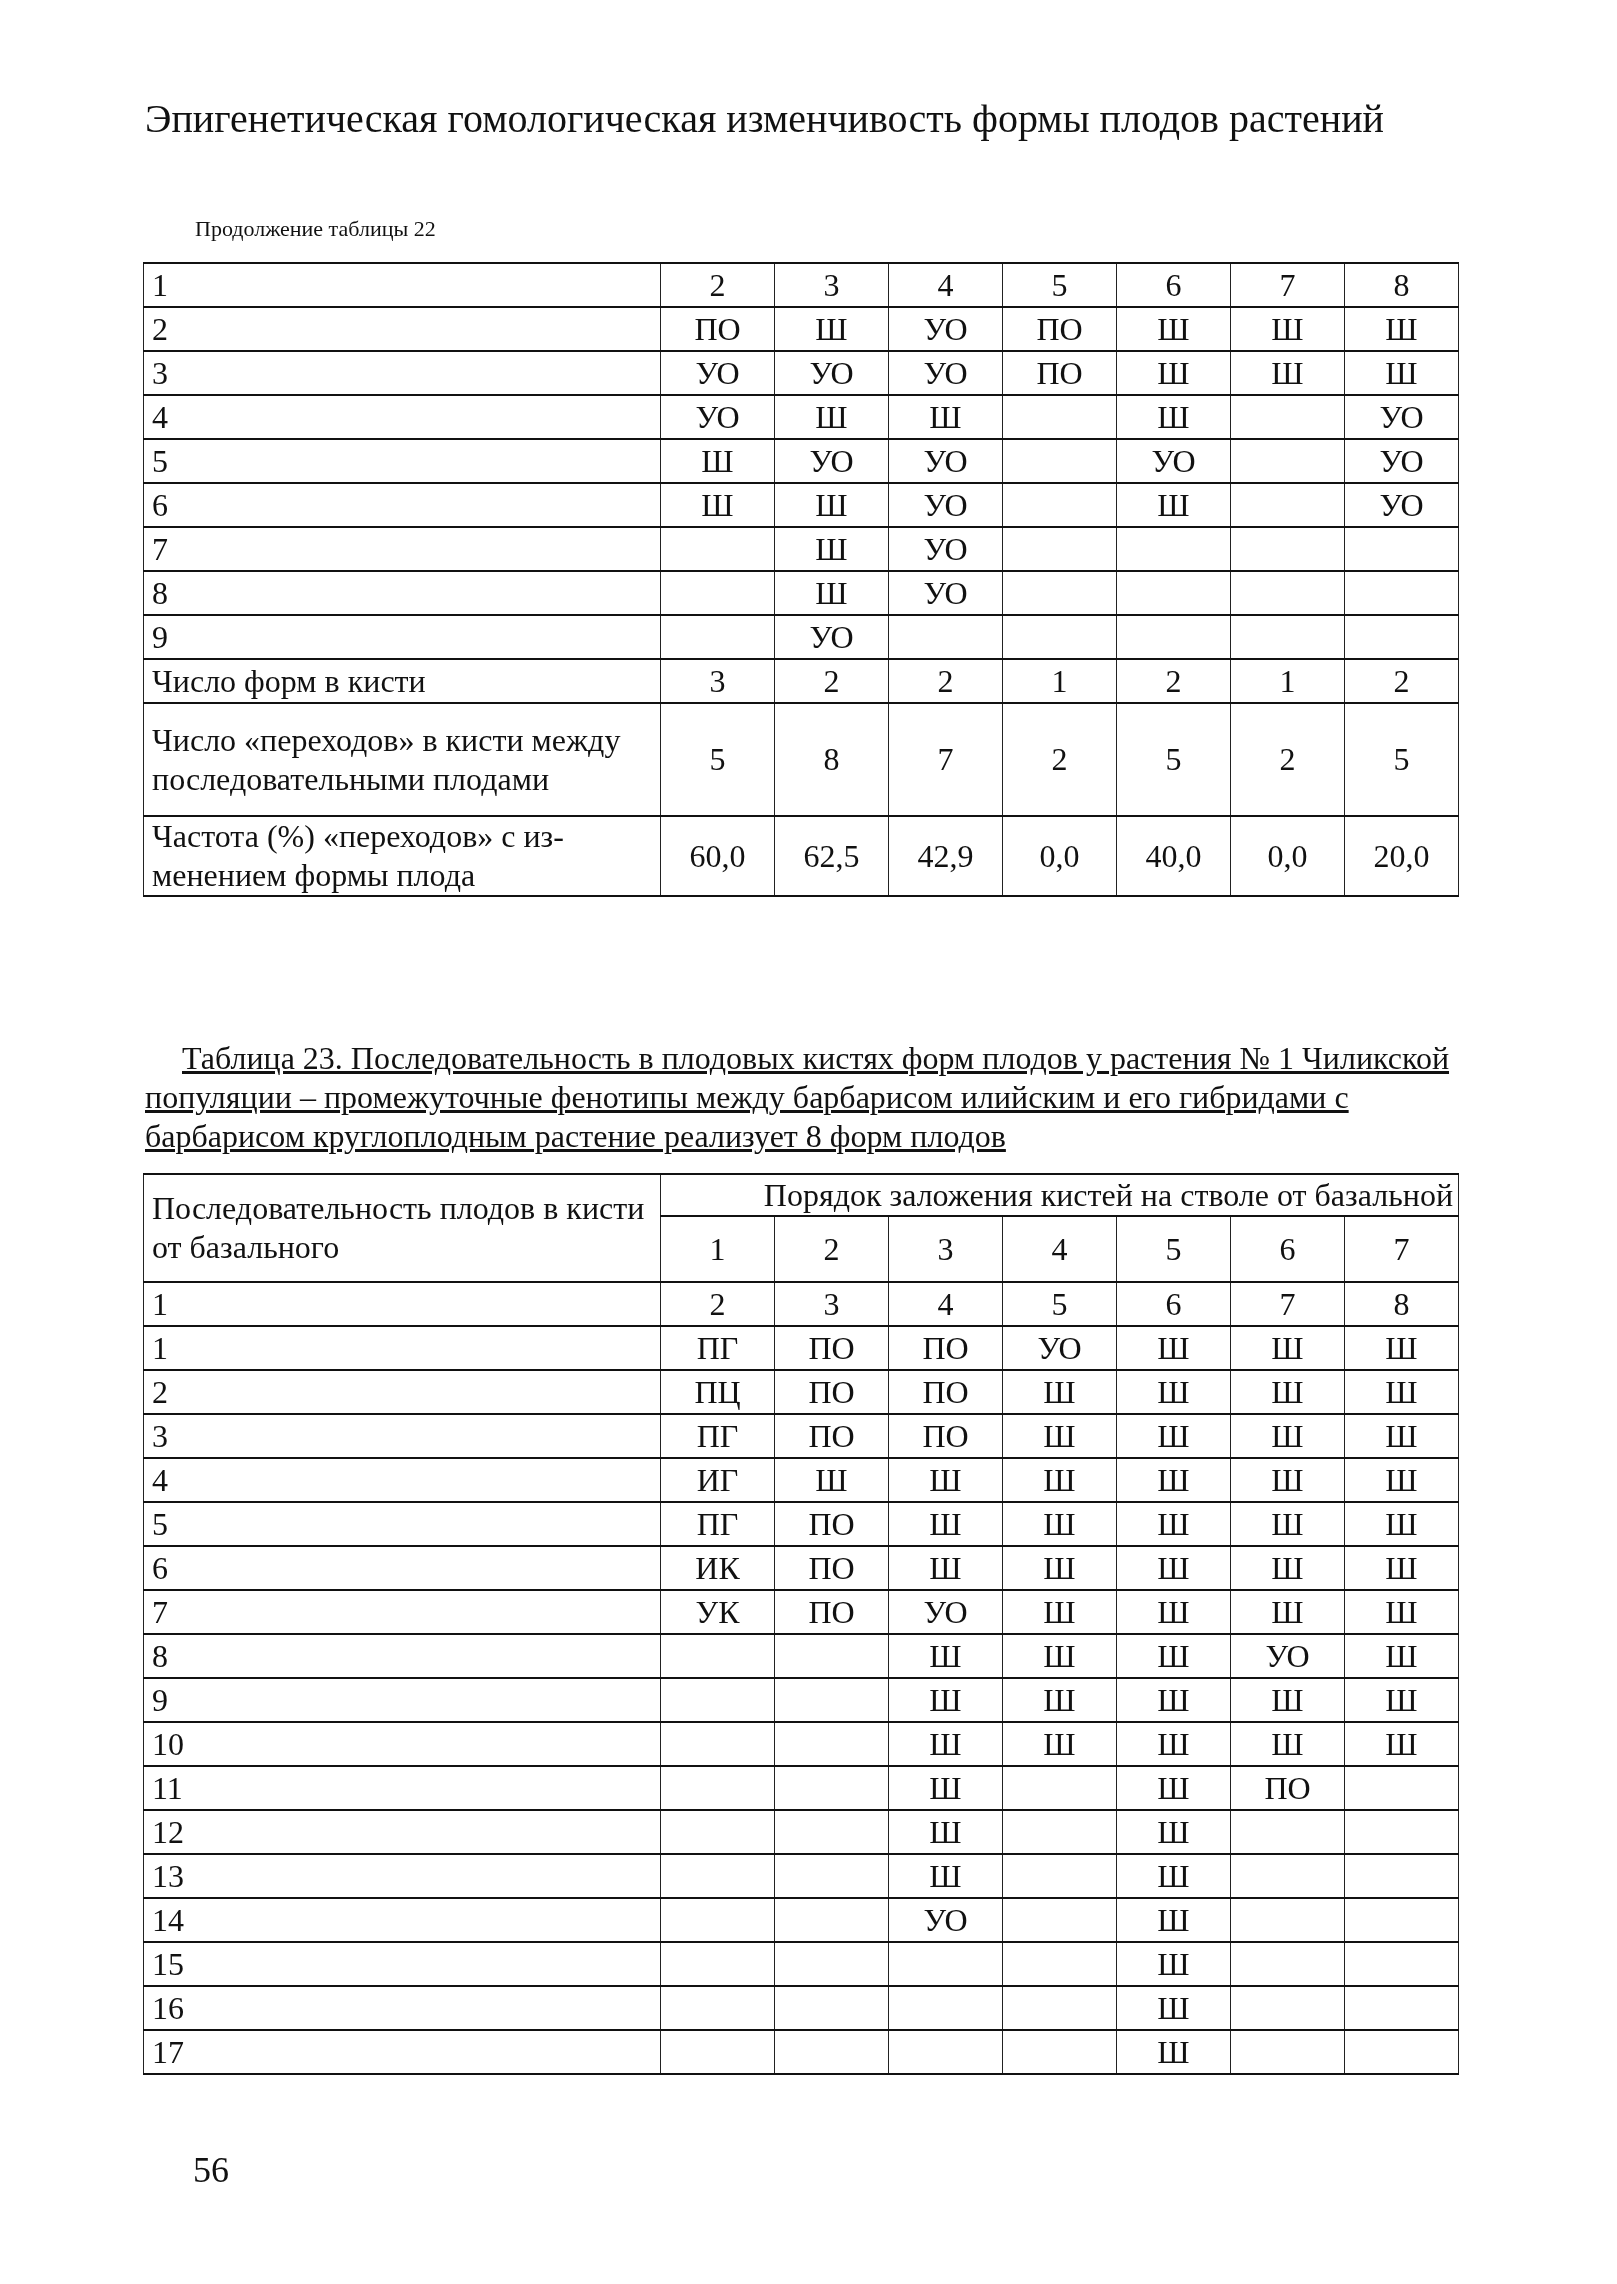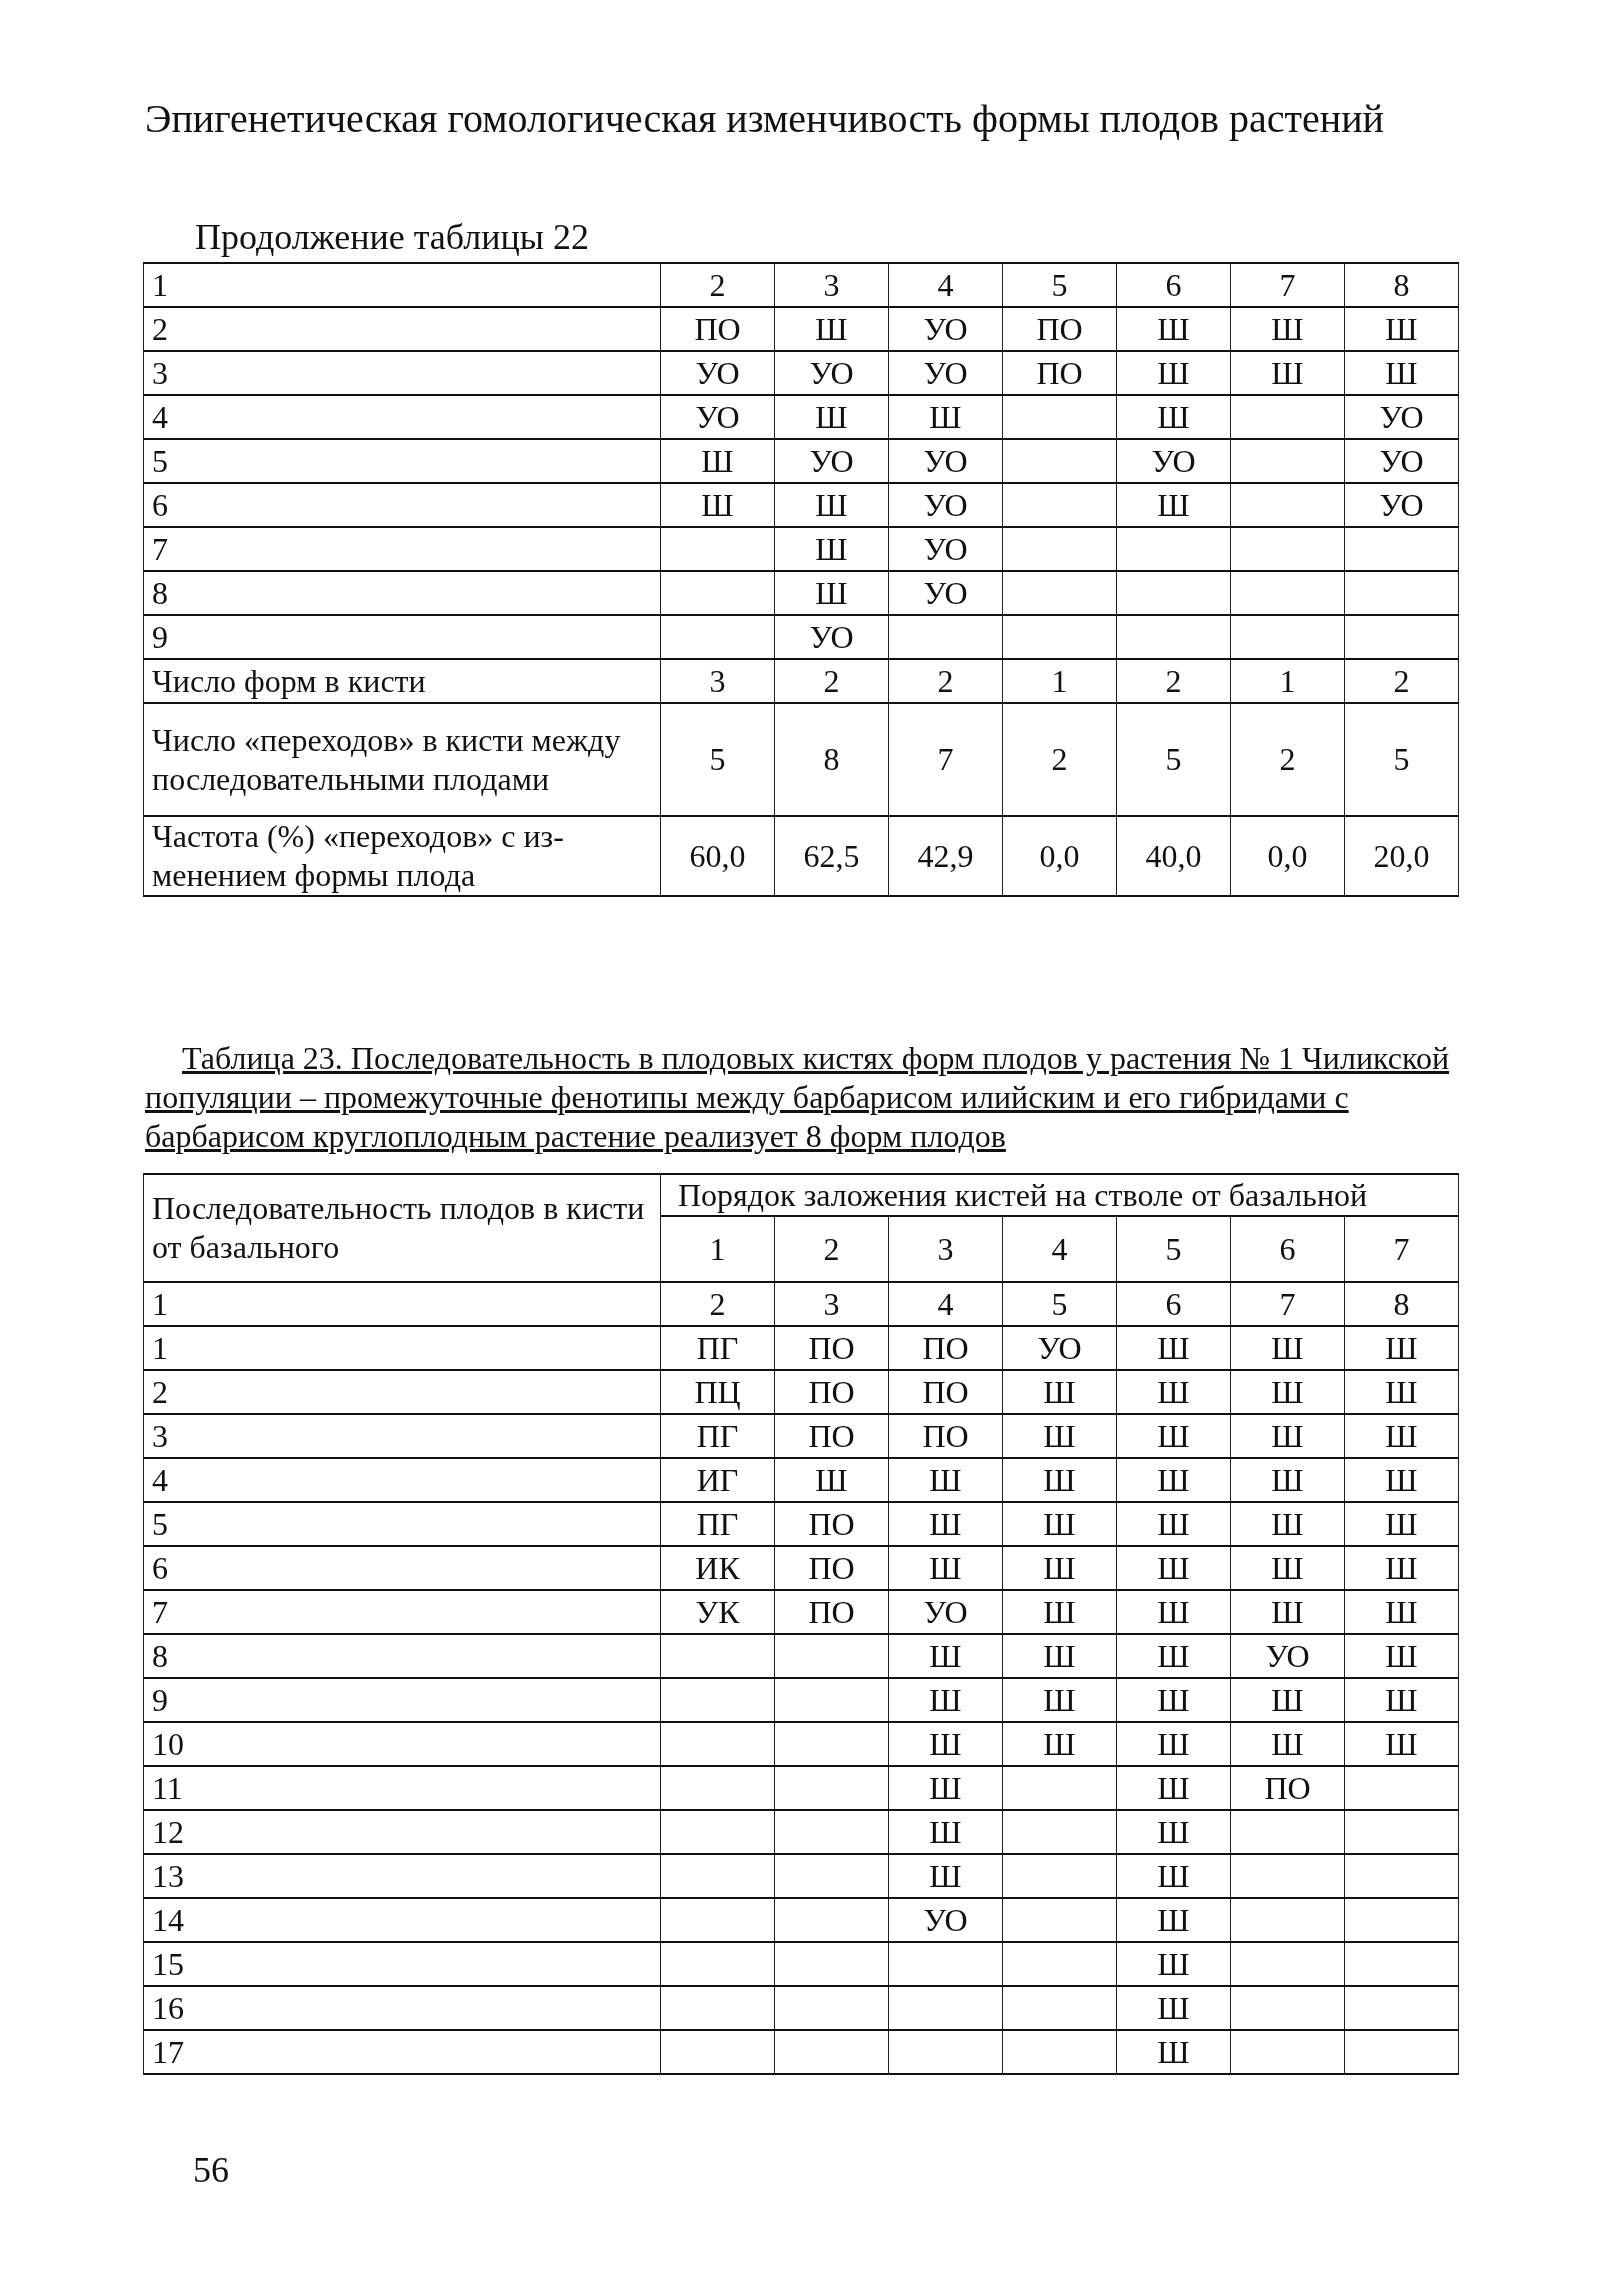--- a/index.html
+++ b/index.html
@@ -5,21 +5,21 @@
   html, body { margin: 0; padding: 0; background: #ffffff; }
   body {
     width: 1618px; height: 2284px; position: relative; overflow: hidden;
     font-family: "Liberation Serif", "DejaVu Serif", serif; color: #111;
   }
   .running-header {
     position: absolute; left: 145px; top: 95px;
     font-size: 40px; letter-spacing: 0px;
   }
   .caption-cont {
-    position: absolute; left: 195px; top: 216px; font-size: 36px;
+    position: absolute; left: 195px; top: 216px; font-size: 22px;
   }
   .caption23 {
     position: absolute; left: 145px; top: 1039px; width: 1321px;
     font-size: 32px; line-height: 39px; text-indent: 37px; text-decoration: underline;
   }
   .page-number {
     position: absolute; left: 193px; top: 2149px; font-size: 36px;
   }
   table {
     position: absolute; left: 143px; border-collapse: collapse;
@@ -33,21 +33,21 @@
     padding: 0 8px; text-align: center; vertical-align: middle;
     height: 42px; line-height: 37px; white-space: nowrap;
   }
   td.label { text-align: left; white-space: normal; line-height: 39px; }
   #t22 { top: 262px; }
   #t23 { top: 1173px; }
   tr.tall td { height: 111px; }
   tr.mid td { height: 77px; }
   tr.hdr1 td { height: 40px; }
   tr.hdr2 td { height: 64px; }
-  td.spanhead { white-space: nowrap; text-align: left; padding: 0 17px; }
+  td.spanhead { white-space: nowrap; text-align: right; padding: 0 5px; }
 </style>
 </head>
 <body>
 
 <div class="running-header">Эпигенетическая гомологическая изменчивость формы плодов растений</div>
 
 <div class="caption-cont">Продолжение таблицы 22</div>
 
 <table id="t22">
   <colgroup>

